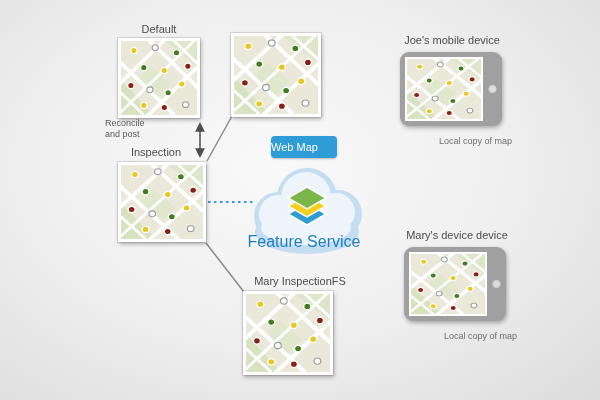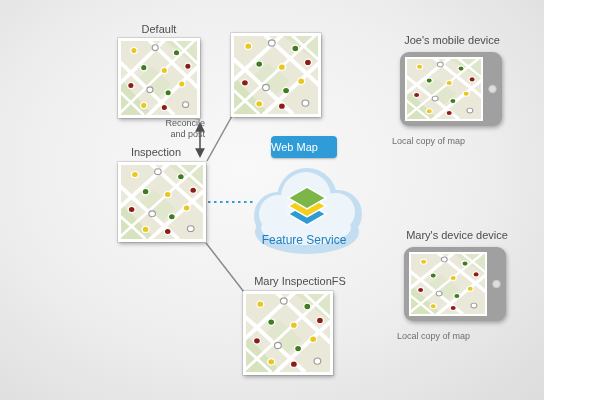--- a/index.html
+++ b/index.html
@@ -1,20 +1,20 @@
 <!DOCTYPE html>
 <html><head>
 <meta charset="utf-8">
 <style>
   * { margin:0; padding:0; box-sizing:border-box; }
   html,body { width:600px; height:400px; }
   body { font-family:"Liberation Sans", sans-serif; background:#ffffff; }
 
   #canvas {
-    position:relative; width:544px; height:400px; overflow:hidden;
+    position:relative; width:600px; height:400px; overflow:hidden;
     background: radial-gradient(ellipse at 45% 42%, #f9f9f9 0%, #efefef 52%, #dcdcdc 100%);
     padding-left: 15px;
   }
 
   .connectors { position:absolute; left:0; top:0; pointer-events:none; }
 
   .node-label {
     position:absolute; font-size:11px; color:#4d4d4d;
     text-align:center; white-space:nowrap;
   }
@@ -25,26 +25,26 @@
   }
   .map-frame svg { display:block; width:100%; height:100%; }
 
   .badge {
     position:absolute; background:#2f9bd7; color:#ffffff; font-size:11px;
     display:flex; align-items:center; justify-content:flex-start;
     border-radius:4px; box-shadow:0 1px 2px rgba(0,0,0,0.25);
   }
 
   .reconcile {
-    position:absolute; font-size:9px; color:#5a5a5a; text-align:right; line-height:11px;
-  }
-
-  .caption { position:absolute; font-size:9px; color:#6e6e6e; text-align:left; }
-
-  .fs-label { position:absolute; font-size:12px; color:#1e7fc0; text-align:center; }
+    position:absolute; font-size:9px; color:#5a5a5a; text-align:left; line-height:11px;
+  }
+
+  .caption { position:absolute; font-size:9px; color:#6e6e6e; text-align:right; }
+
+  .fs-label { position:absolute; font-size:16px; color:#1e7fc0; text-align:center; }
 
   .cloud-wrap { position:absolute; }
   .cloud-wrap svg { display:block; width:100%; height:100%; }
 
   .tablet {
     position:absolute; background:#a0a0a0; border-radius:9px;
     box-shadow:1px 2px 4px rgba(0,0,0,0.30);
   }
   .tablet .screen {
     position:absolute; left:5px; top:5px; bottom:5px; right:19px;

